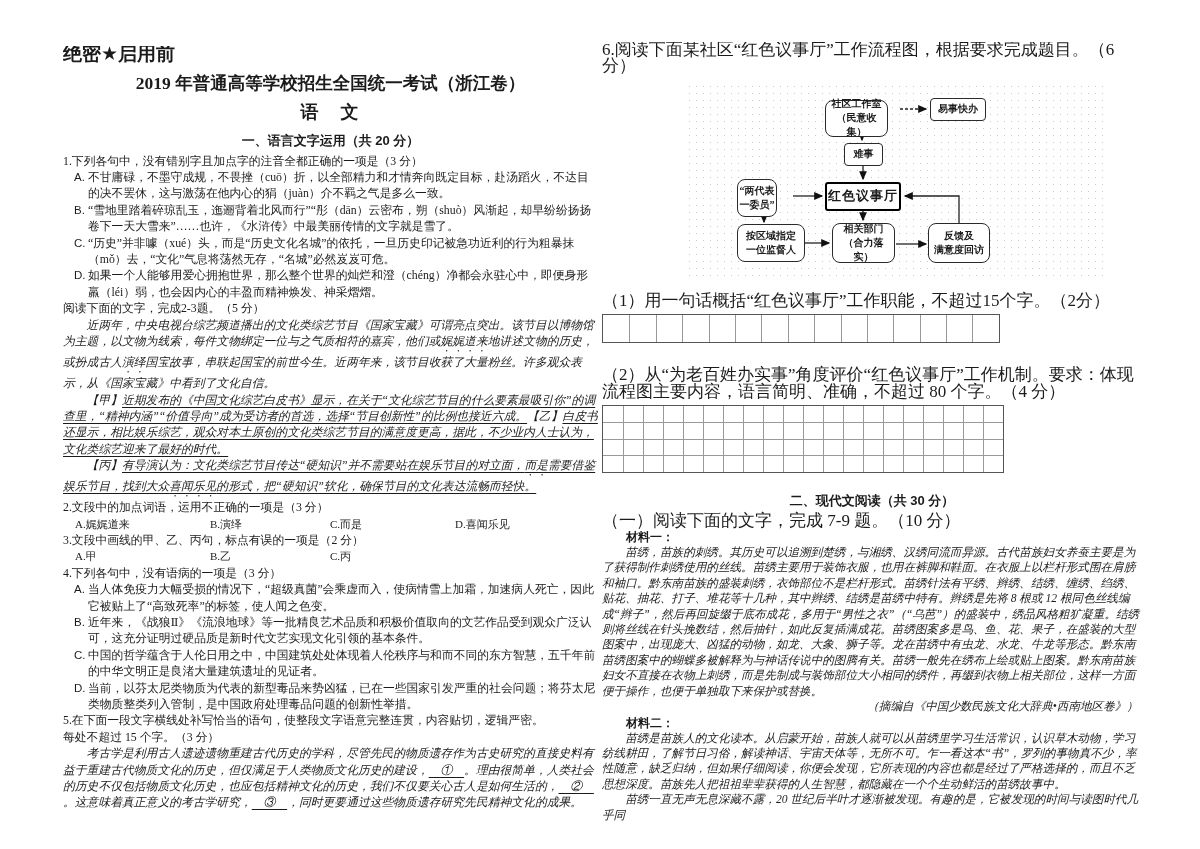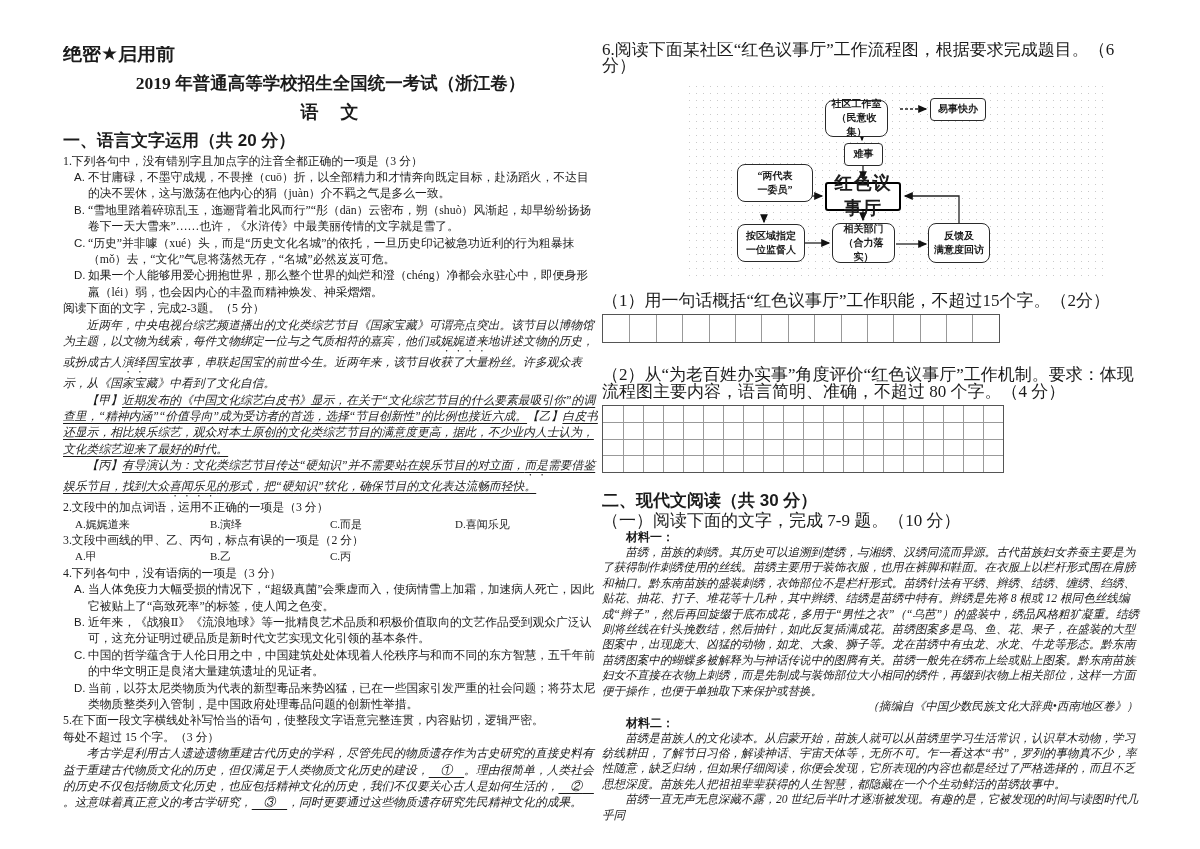--- a/index.html
+++ b/index.html
@@ -4,39 +4,39 @@
 <style>
   html,body{margin:0;padding:0;background:#fff;}
   body{width:1200px;height:849px;position:relative;overflow:hidden;
        font-family:"Liberation Serif","DejaVu Serif",serif;color:#1b1b1b;}
   .col{position:absolute;top:0;}
   .col-left{left:63px;top:46px;width:535px;height:780px;overflow:hidden;}
   .col-right{left:602px;top:42px;width:540px;height:790px;overflow:hidden;}
   .secret{font-family:"Liberation Sans","DejaVu Sans",sans-serif;font-weight:bold;font-size:19px;margin:0 0 13px 0;}
   .title{font-size:17.5px;font-weight:bold;text-align:center;margin:0 0 12px 0;}
   .subject{font-size:18px;font-weight:bold;text-align:center;letter-spacing:2px;margin:0 0 13px 0;}
-  .sec-head{font-family:"Liberation Sans","DejaVu Sans",sans-serif;font-weight:bold;font-size:17px;margin:0 0 3px 0;}
+  .sec-head{font-family:"Liberation Sans","DejaVu Sans",sans-serif;font-weight:bold;font-size:13px;margin:0 0 3px 0;text-align:center;}
   p{margin:0;font-size:11.8px;line-height:16.4px;}
   .opt{position:relative;padding-left:25px;}
   .opt .lab{position:absolute;left:11px;top:0;font-family:"Liberation Sans","DejaVu Sans",sans-serif;font-size:11.5px;}
   .optrow{display:grid;grid-template-columns:135px 120px 125px 1fr;padding-left:12px;font-size:11px;line-height:16.4px;}
   .passage{font-style:italic;}
   .indent{text-indent:2em;}
   .uline{text-decoration:underline;text-underline-offset:3px;margin-top:36px;}
   .em-dot{-webkit-text-emphasis:filled dot;text-emphasis:filled dot;
           -webkit-text-emphasis-position:under right;text-emphasis-position:under right;}
   .blank{text-decoration:underline;text-underline-offset:3px;}
   
   .flowchart{position:relative;width:420px;height:198px;margin:8px 0 7px 84px;
      background-image:radial-gradient(circle,#c9c9c9 0.8px,rgba(0,0,0,0) 1px);
      background-size:7px 7px;}
   .fc-node{position:absolute;box-sizing:border-box;border:1.2px solid #2a2a2a;border-radius:8px;
      background:#fff;display:flex;align-items:center;justify-content:center;text-align:center;
      font-size:10px;line-height:1.4;white-space:pre-line;font-weight:600;padding:1px;}
-  .fc-hall{border:2.2px solid #000;border-radius:3px;font-size:18px;font-weight:bold;letter-spacing:1px;}
+  .fc-hall{border:2.2px solid #000;border-radius:3px;font-size:13px;font-weight:bold;letter-spacing:1px;}
   .fc-small{border-radius:4px;}
   .fc-arrows{position:absolute;left:0;top:0;}
   
   .answer-grid{display:inline-block;border:1.5px solid #555;background:#fff;}
   .grid-row{display:flex;}
   .grid-row + .grid-row{border-top:1px solid #999;}
   .grid-cell{box-sizing:border-box;}
   .grid1 .grid-cell{width:26.4px;height:27px;}
   .grid2 .grid-cell{width:20px;height:15.8px;}
   .grid-cell + .grid-cell{border-left:1px solid #999;}
@@ -110,21 +110,21 @@
       <line x1="78" y1="133" x2="78" y2="139" stroke="#222" stroke-width="1.3" marker-end="url(#ah)"></line>
       <line x1="119" y1="160" x2="143" y2="160" stroke="#222" stroke-width="1.3" marker-end="url(#ah)"></line>
       <line x1="177" y1="128" x2="177" y2="137" stroke="#222" stroke-width="1.3" marker-end="url(#ah)"></line>
       <line x1="210" y1="161" x2="240" y2="161" stroke="#222" stroke-width="1.3" marker-end="url(#ah)"></line>
       <polyline points="273,140 273,113 219,113" fill="none" stroke="#222" stroke-width="1.3" marker-end="url(#ah)"></polyline>
     </svg>
     <div class="fc-node" style="left:139px;top:17px;width:63px;height:37px;">社区工作室
 （民意收集）</div>
     <div class="fc-node fc-small" style="left:244px;top:15px;width:56px;height:23px;">易事快办</div>
     <div class="fc-node fc-small" style="left:158px;top:60px;width:39px;height:23px;">难事</div>
-    <div class="fc-node" style="left:51px;top:81px;width:76px;height:38px;">“两代表
+    <div class="fc-node" style="left:51px;top:96px;width:40px;height:38px;">“两代表
 一委员”</div>
     <div class="fc-node fc-hall" style="left:139px;top:99px;width:76px;height:29px;">红色议事厅</div>
     <div class="fc-node" style="left:51px;top:141px;width:68px;height:38px;">按区域指定
 一位监督人</div>
     <div class="fc-node" style="left:146px;top:140px;width:63px;height:40px;">相关部门
 （合力落实）</div>
     <div class="fc-node" style="left:242px;top:140px;width:62px;height:40px;">反馈及
 满意度回访</div>
   </div>
 

